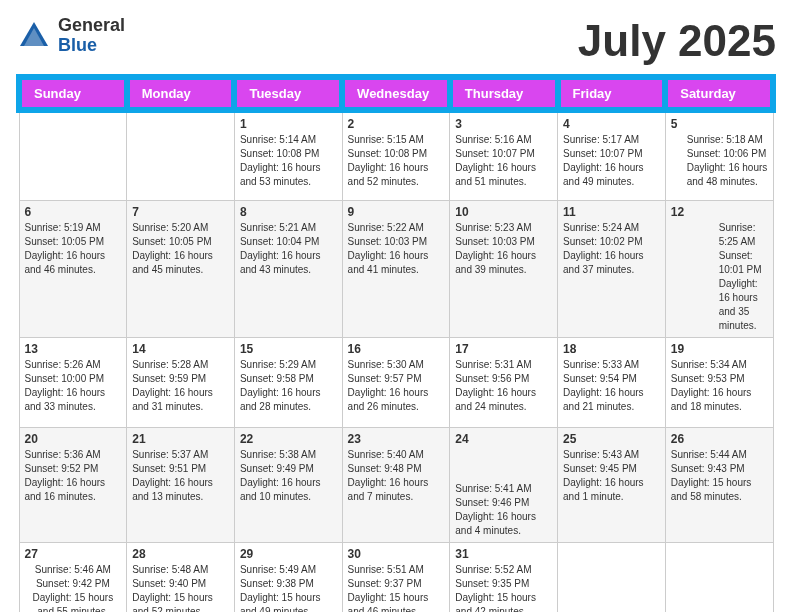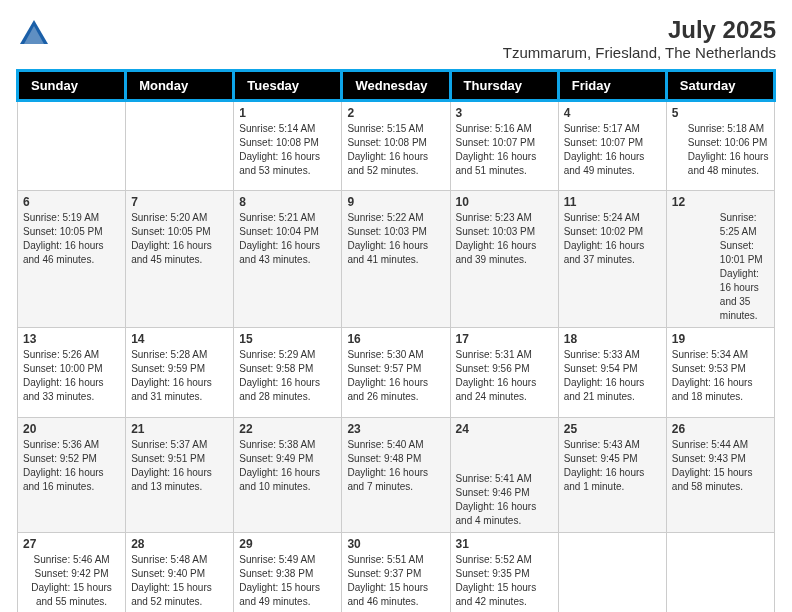--- a/index.html
+++ b/index.html
@@ -37,41 +37,41 @@
       color: #1a5fa8;
     }
     .logo-icon {
       width: 36px;
       height: 36px;
     }
     .title-block {
       text-align: right;
     }
     .month-year {
-      font-size: 24px;
+      font-size: 44px;
       font-weight: bold;
       color: #333;
       text-align: right;
     }
     .location {
       font-size: 15px;
       color: #333;
     }
     table {
       width: 100%;
       border-collapse: collapse;
       table-layout: fixed;
     }
     thead th {
-      background: #000000;
+      background: #d946ef;
       color: #fff;
       font-size: 13px;
       padding: 6px 12px;
       text-align: left;
-      border: 3px solid #0ea5e9;
+      border: 6px solid #0ea5e9;
     }
     tbody td {
       vertical-align: top;
       border: 1px solid #ccc;
       padding: 4px 5px;
       font-size: 10.5px;
       color: #333;
       height: 90px;
       background: #fff;
     }
@@ -95,24 +95,27 @@
   </style>
 </head>
 <body>
 
 <div class="header">
   <div class="logo">
     <svg class="logo-icon" viewBox="0 0 36 36" xmlns="http://www.w3.org/2000/svg">
       <polygon points="18,4 32,28 4,28" fill="#1a5fa8"></polygon>
       <polygon points="18,10 28,28 8,28" fill="#fff" opacity="0.3"></polygon>
     </svg>
+    <div class="logo-text">
+      <span class="logo-general">General</span>
+      <span class="logo-blue">Blue</span>
+    </div>
   </div>
   <div class="title-block">
     <div class="month-year">July 2025</div>
-    <div class="location">Tzummarum, Friesland, The Netherlands</div>
   </div>
 </div>
 
 <table>
   <thead>
     <tr>
     <th>Sunday</th>
         <th>Monday</th>
         <th>Tuesday</th>
         <th>Wednesday</th>

